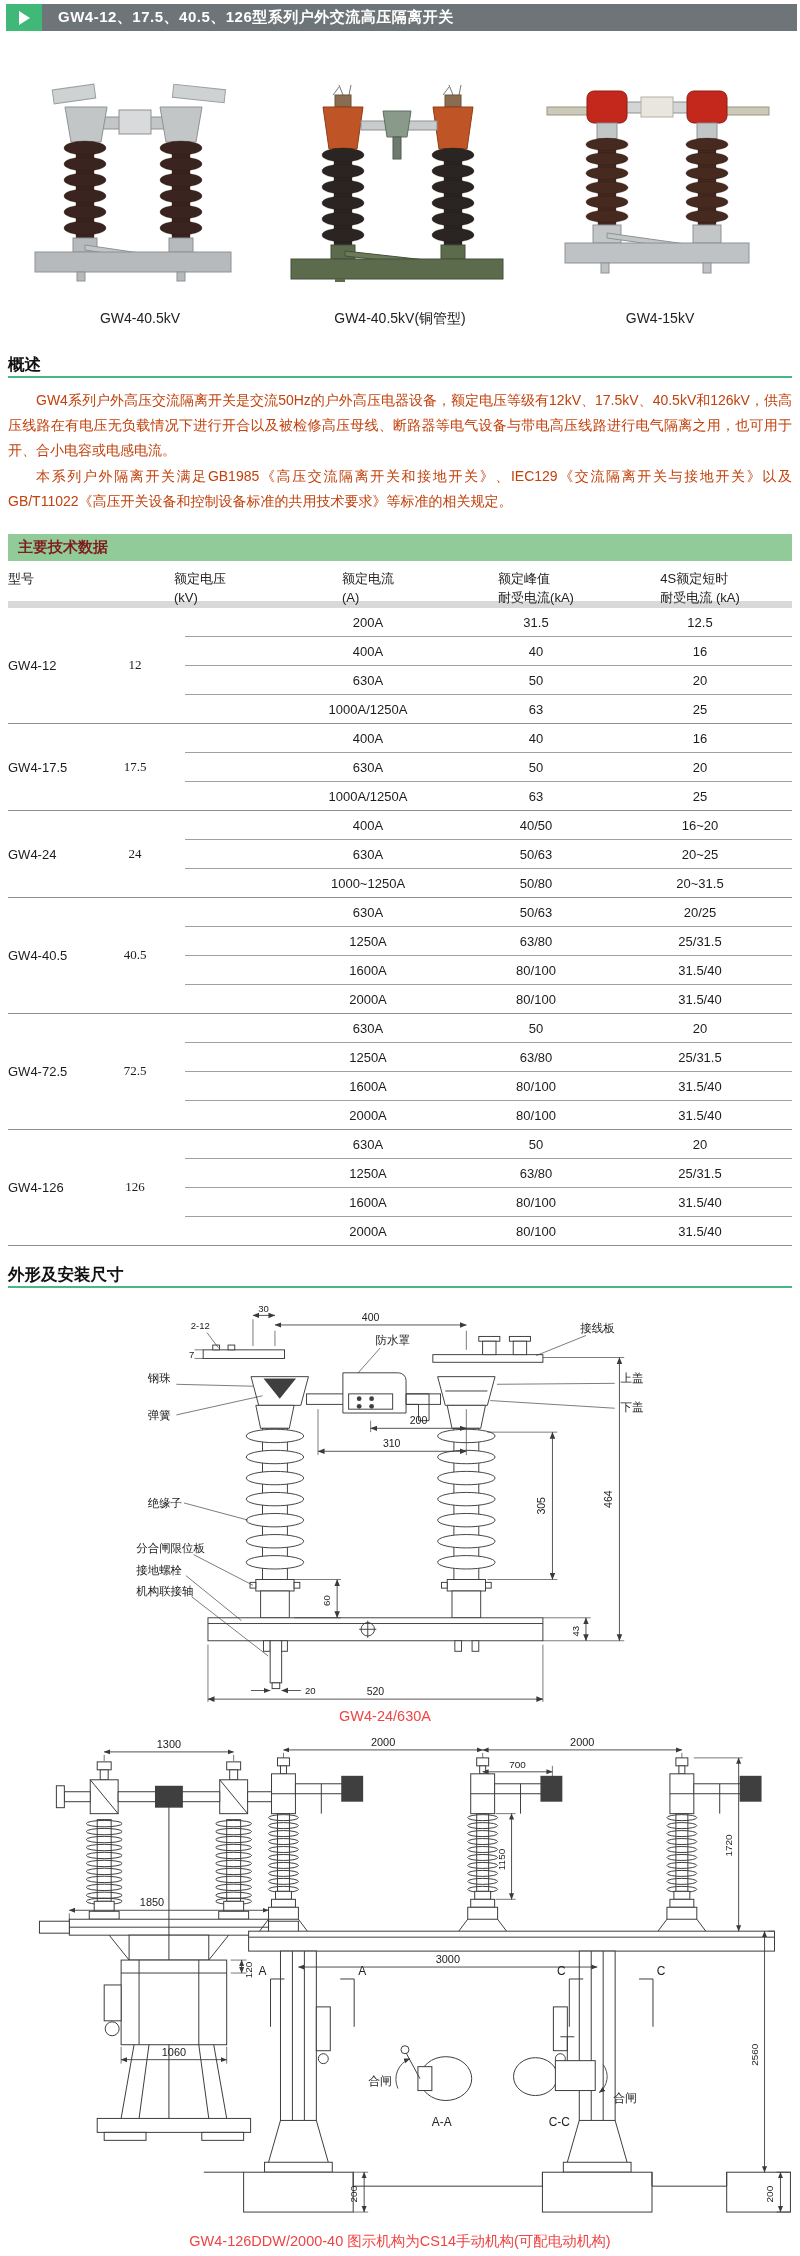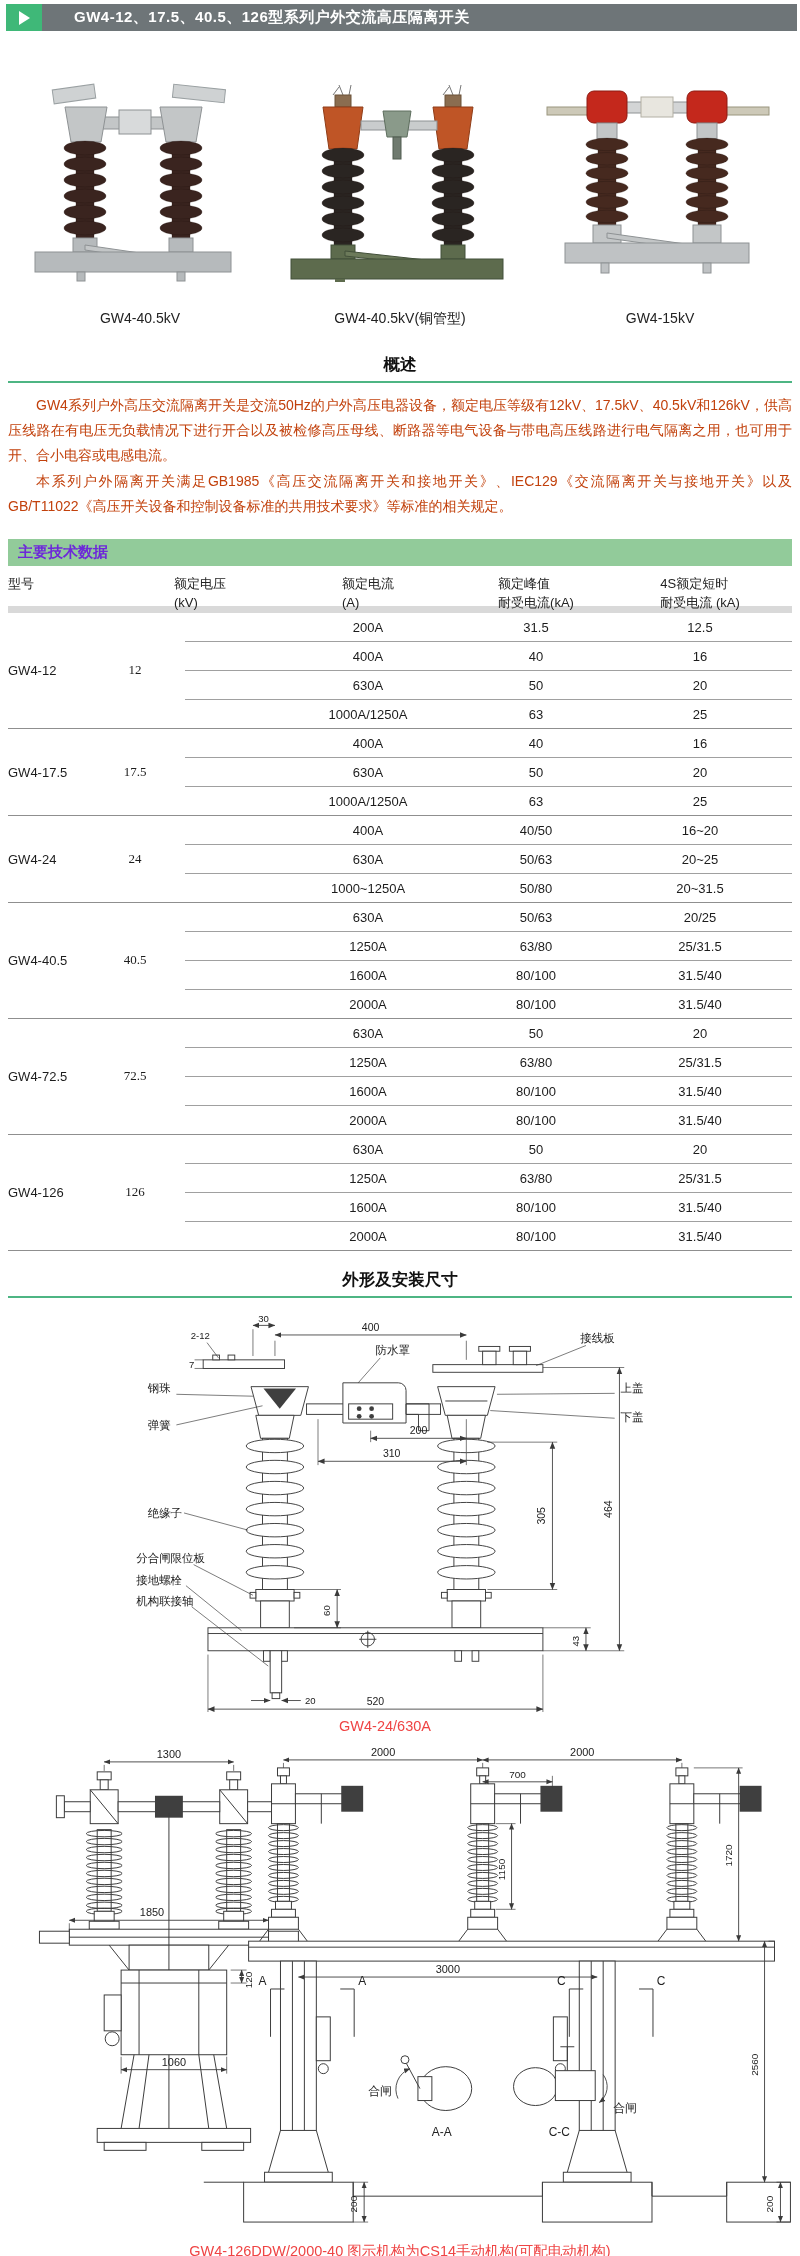--- a/index.html
+++ b/index.html
@@ -3,33 +3,33 @@
 <meta charset="utf-8">
 <style>
   html,body{margin:0;padding:0;}
   body{width:800px;height:2256px;overflow:hidden;background:#fff;
        font-family:"Liberation Sans","DejaVu Sans",sans-serif;color:#1c1c1c;}
   
   .topbar{display:flex;align-items:stretch;height:27px;margin:4px 3px 0 6px;}
   .topbar .sq{width:36px;background:#3fb878;display:flex;align-items:center;justify-content:center;}
   .topbar .sq .tri{width:0;height:0;border-left:11px solid #fff;border-top:7px solid transparent;border-bottom:7px solid transparent;}
   .topbar .bar{flex:1;background:#6e7578;color:#fff;display:flex;align-items:center;
-               font-size:15px;font-weight:bold;padding-left:32px;letter-spacing:.5px;}
+               font-size:15px;font-weight:bold;padding-left:16px;letter-spacing:.5px;}
   
   .photos{display:flex;justify-content:space-around;margin:16px 10px 0 10px;}
   .photo{width:250px;text-align:center;}
   .photo .cap{font-size:14px;margin-top:24px;color:#222;}
   
-  .sechead{margin:26px 8px 0 8px;border-bottom:2px solid #4db583;padding-bottom:5px;text-align:center;}
+  .sechead{margin:26px 8px 0 8px;border-bottom:2px solid #4db583;}
   .sechead span{font-size:16.5px;font-weight:bold;color:#111;}
   .paras{margin:10px 8px 0 8px;font-size:14px;line-height:1.8;text-align:justify;color:#c2410c;}
   .paras p{margin:0;text-indent:2em;}
   
   .tbar{margin:20px 8px 0 8px;background:#92cb9a;height:27px;display:flex;align-items:center;}
-  .tbar span{font-size:15px;font-weight:bold;color:#6d28d9;padding-left:10px;}
+  .tbar span{font-size:15px;font-weight:bold;color:#7f1d1d;padding-left:10px;}
   
   .spec{margin:0 8px;}
   .thead{position:relative;height:40px;font-size:13px;color:#222;}
   .thead .h{position:absolute;top:8px;transform:translateX(-50%);text-align:left;white-space:pre-line;line-height:1.5;}
   .thead .h0{left:8px;transform:none;text-align:left;}
   .gband{height:7px;background:#d9d9d9;}
   .tgroup{position:relative;border-bottom:1px solid #8f8f8f;font-size:13px;}
   .gmodel{position:absolute;left:0px;top:50%;transform:translateY(-50%);}
   .gvolt{position:absolute;left:127px;top:50%;transform:translate(-50%,-50%);font-family:Liberation Serif, serif;}
   .grows{margin-left:177px;}

